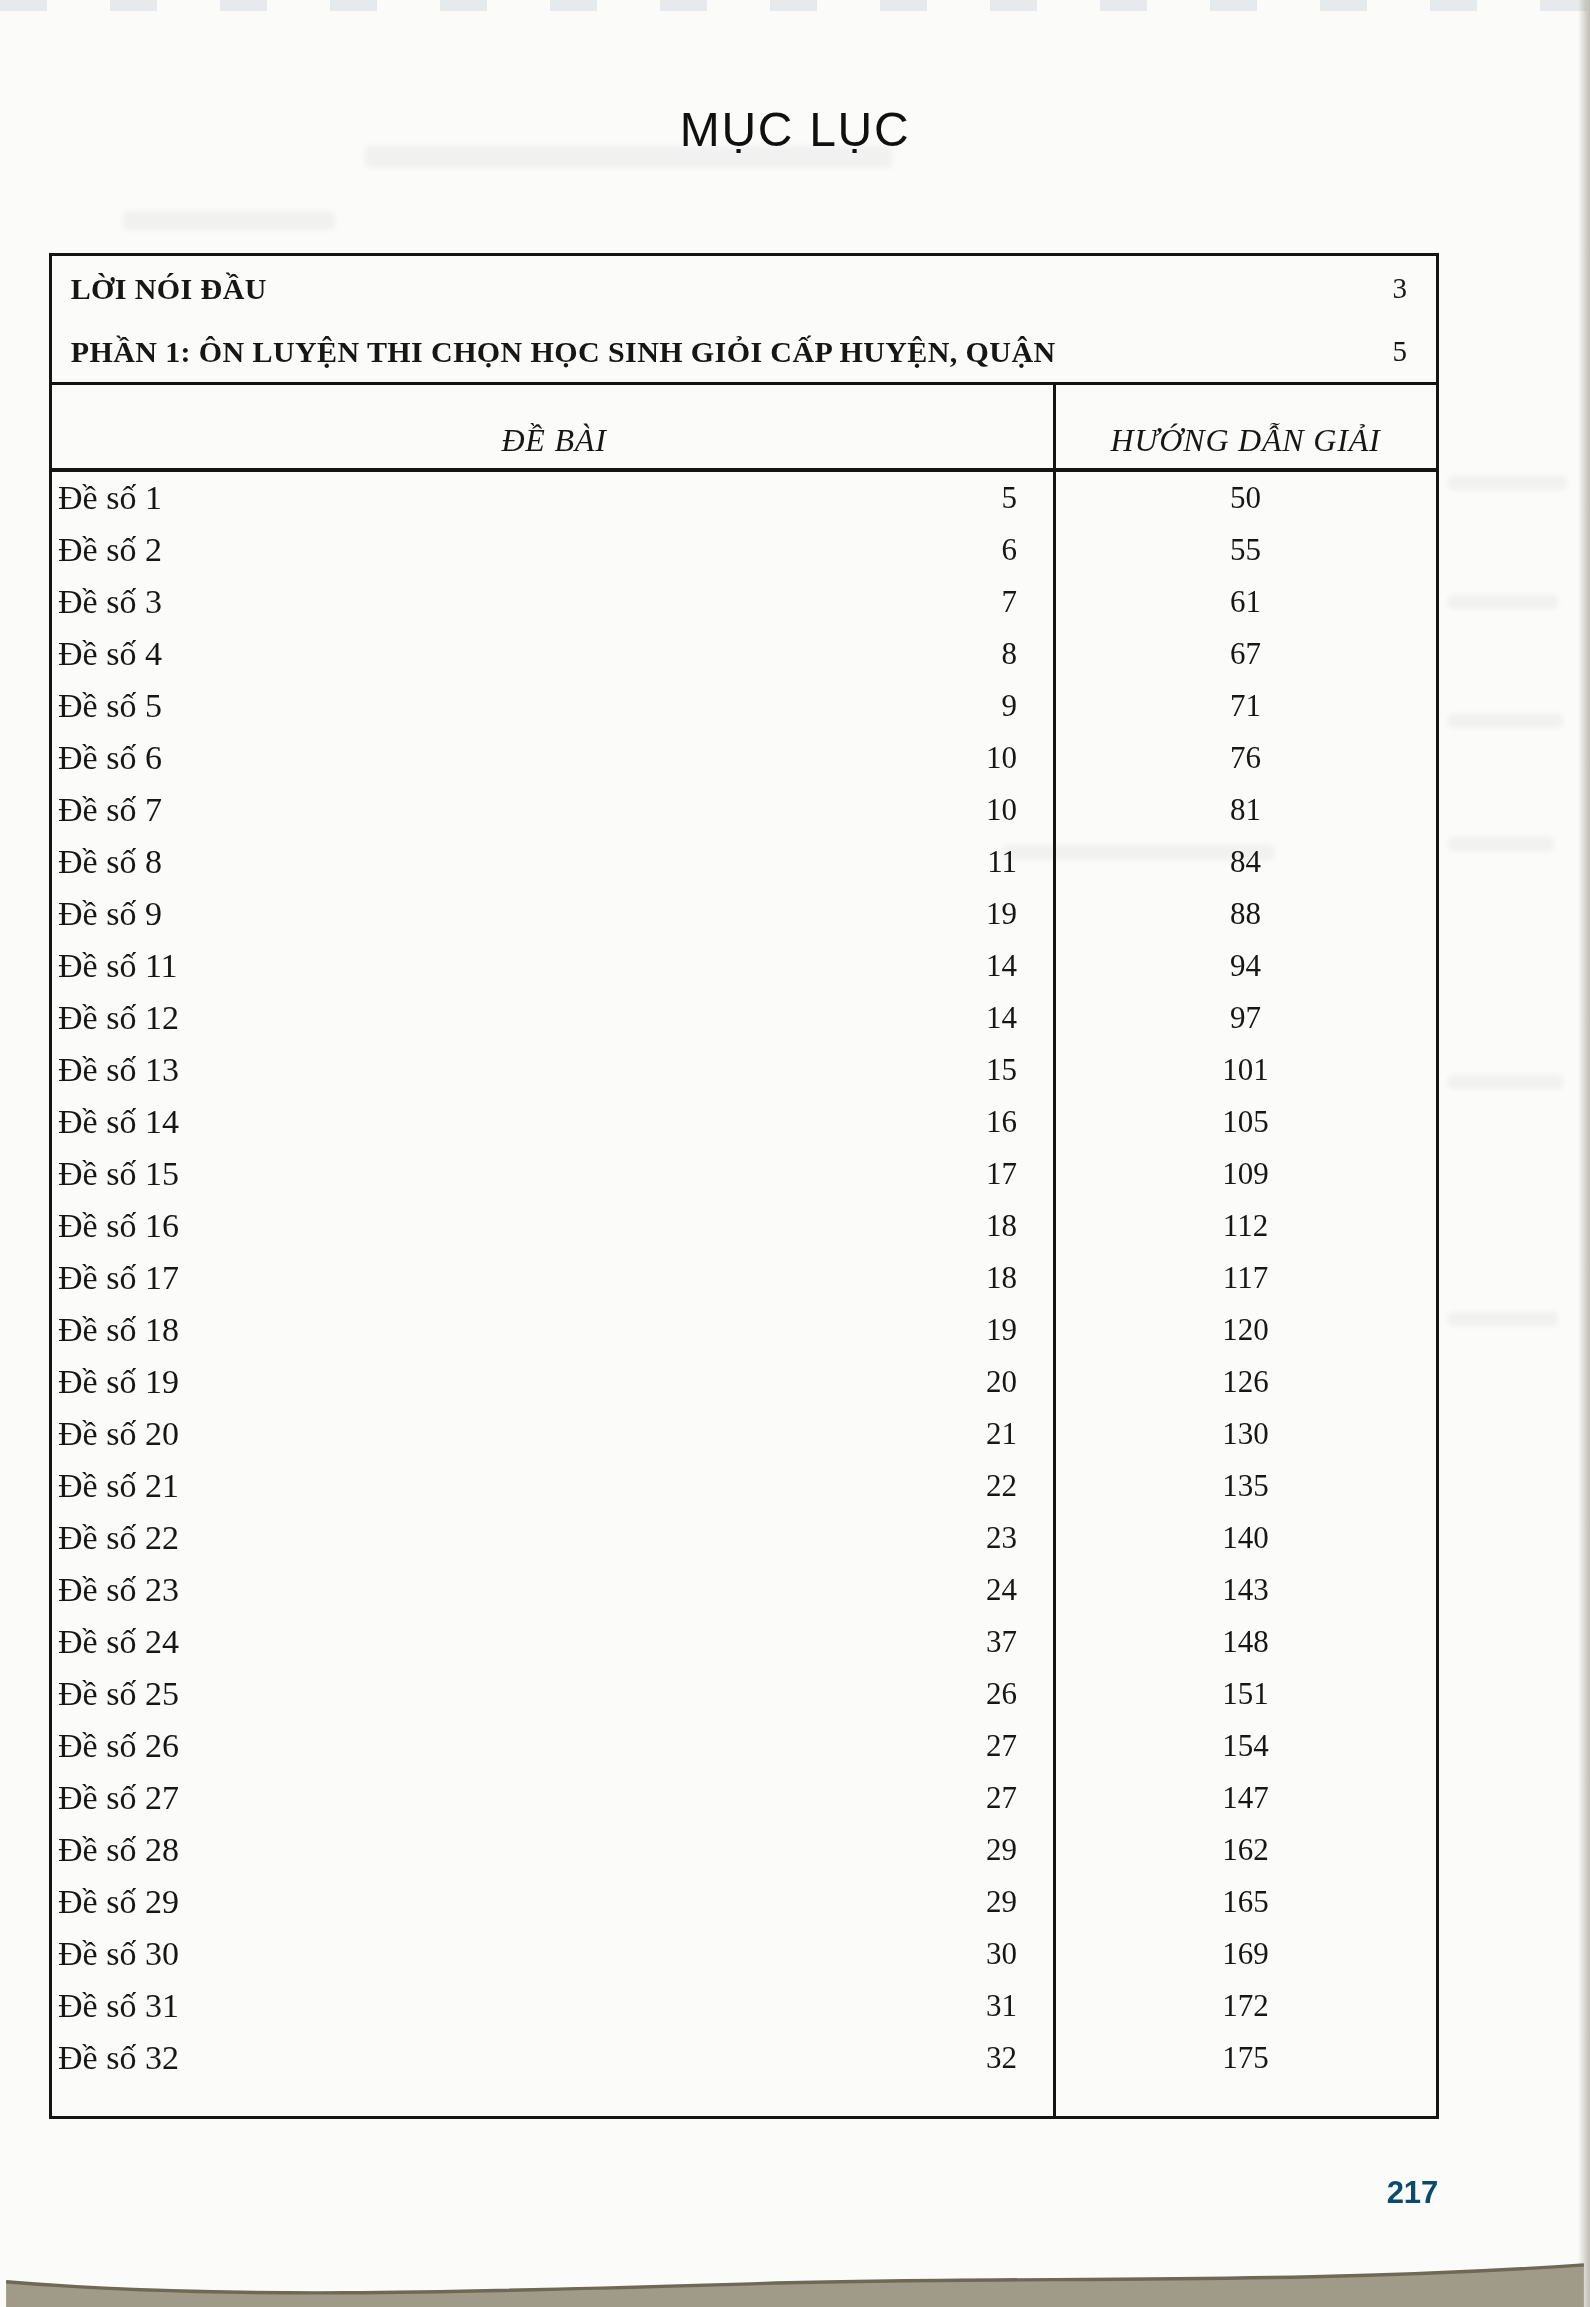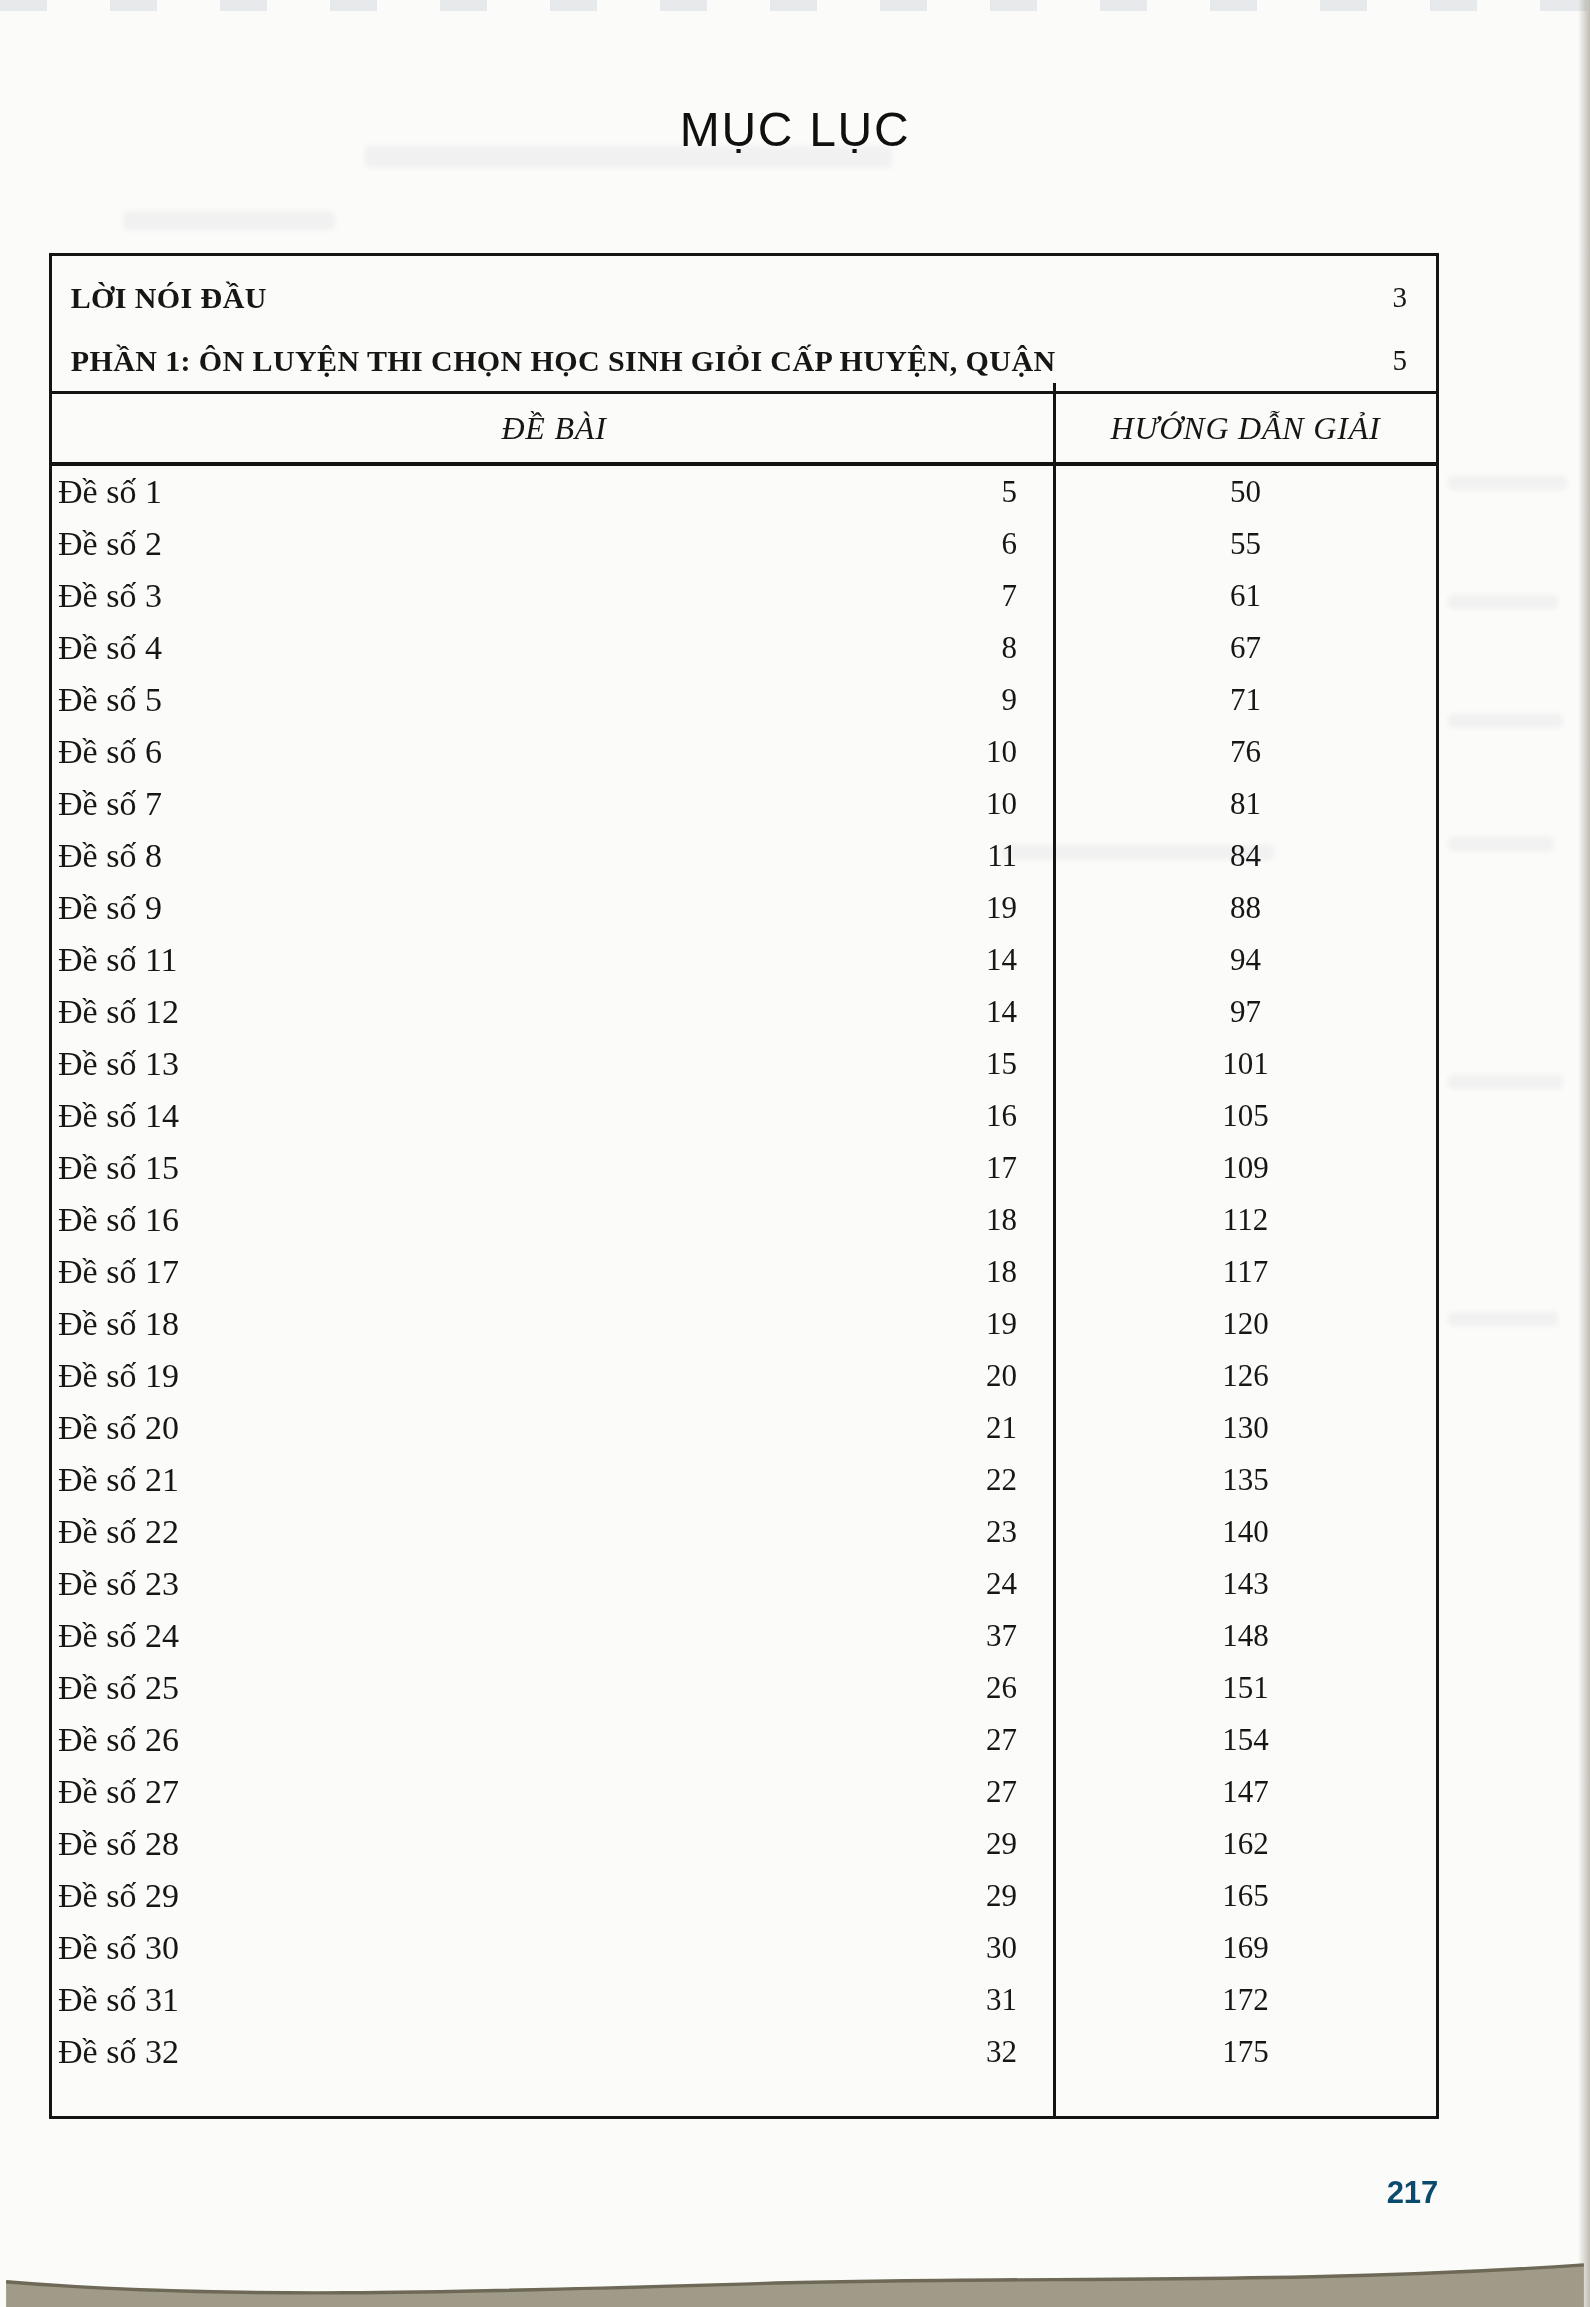--- a/index.html
+++ b/index.html
@@ -23,29 +23,29 @@
   .box{
     position:absolute;left:49px;top:253px;
     width:1390px;height:1866px;
     box-sizing:border-box;
     border:3.4px solid #141414;
   }
   .pre-row{
     display:flex;justify-content:space-between;align-items:center;
     padding:0 29px 0 18.7px;
   }
-  .pre-row.first{height:65px;margin-top:9px;}
+  .pre-row.first{height:65px;}
   .pre-row.second{height:61px;}
   .pre-label{font-weight:bold;font-size:30px;letter-spacing:0.4px;}
   .pre-page{font-size:29px;}
   .rule{height:3.4px;background:#141414;width:100%;}
   
   .head{
     display:grid;grid-template-columns:1004px 379px;
-    height:68px;align-items:center;
+    height:56px;align-items:center;margin-top:27px;
   }
   .head .hcell{
     text-align:center;font-style:italic;font-size:32px;letter-spacing:0.8px;
   }
   
   .toc-body{position:relative;}
   .toc-row{
     display:grid;grid-template-columns:838px 127px 39px 379px;
     height:52px;align-items:center;
   }

